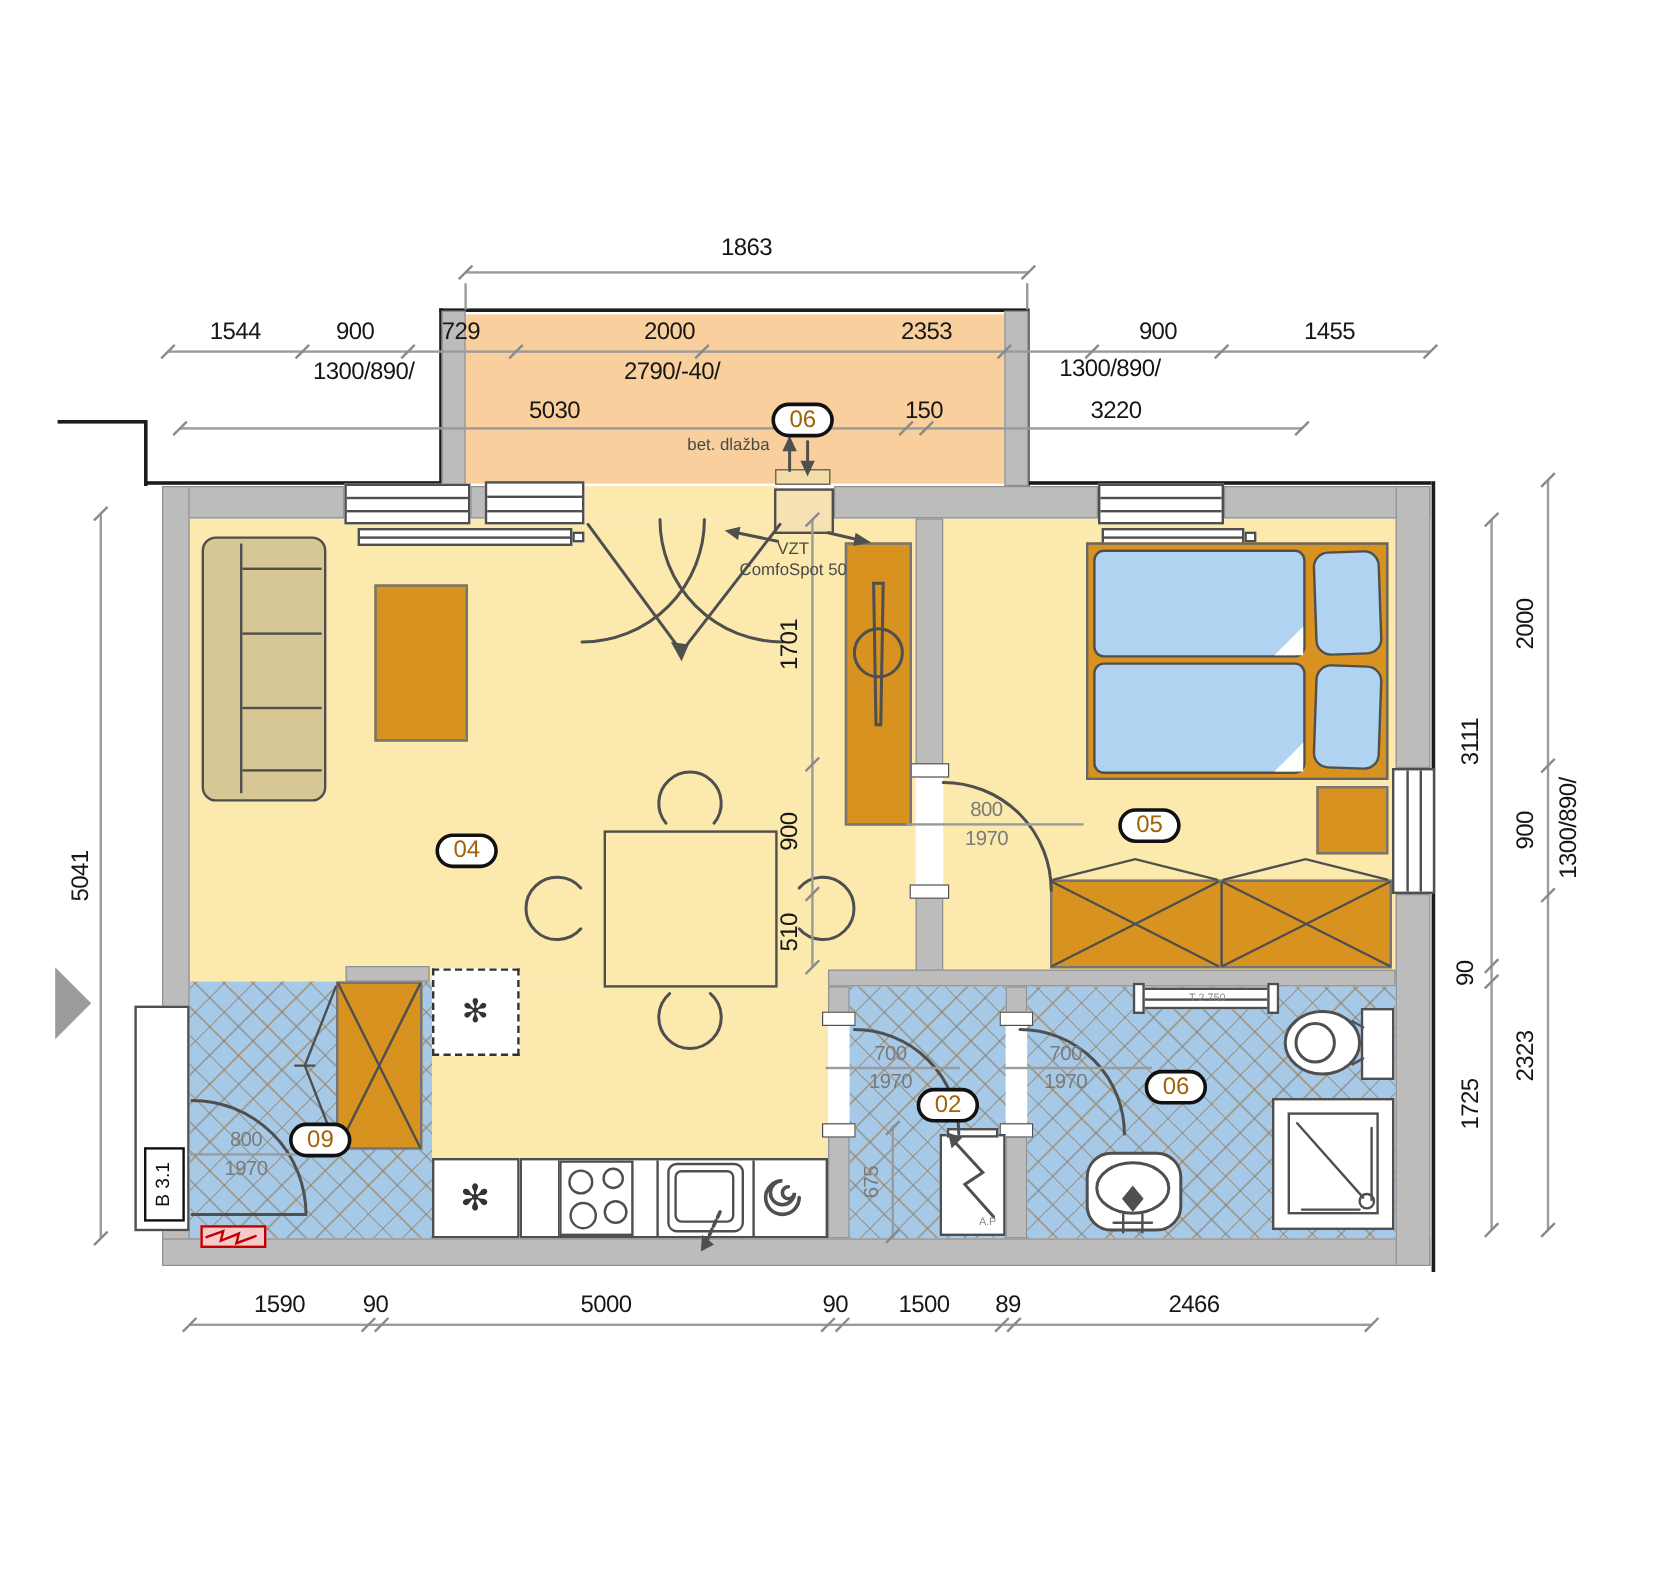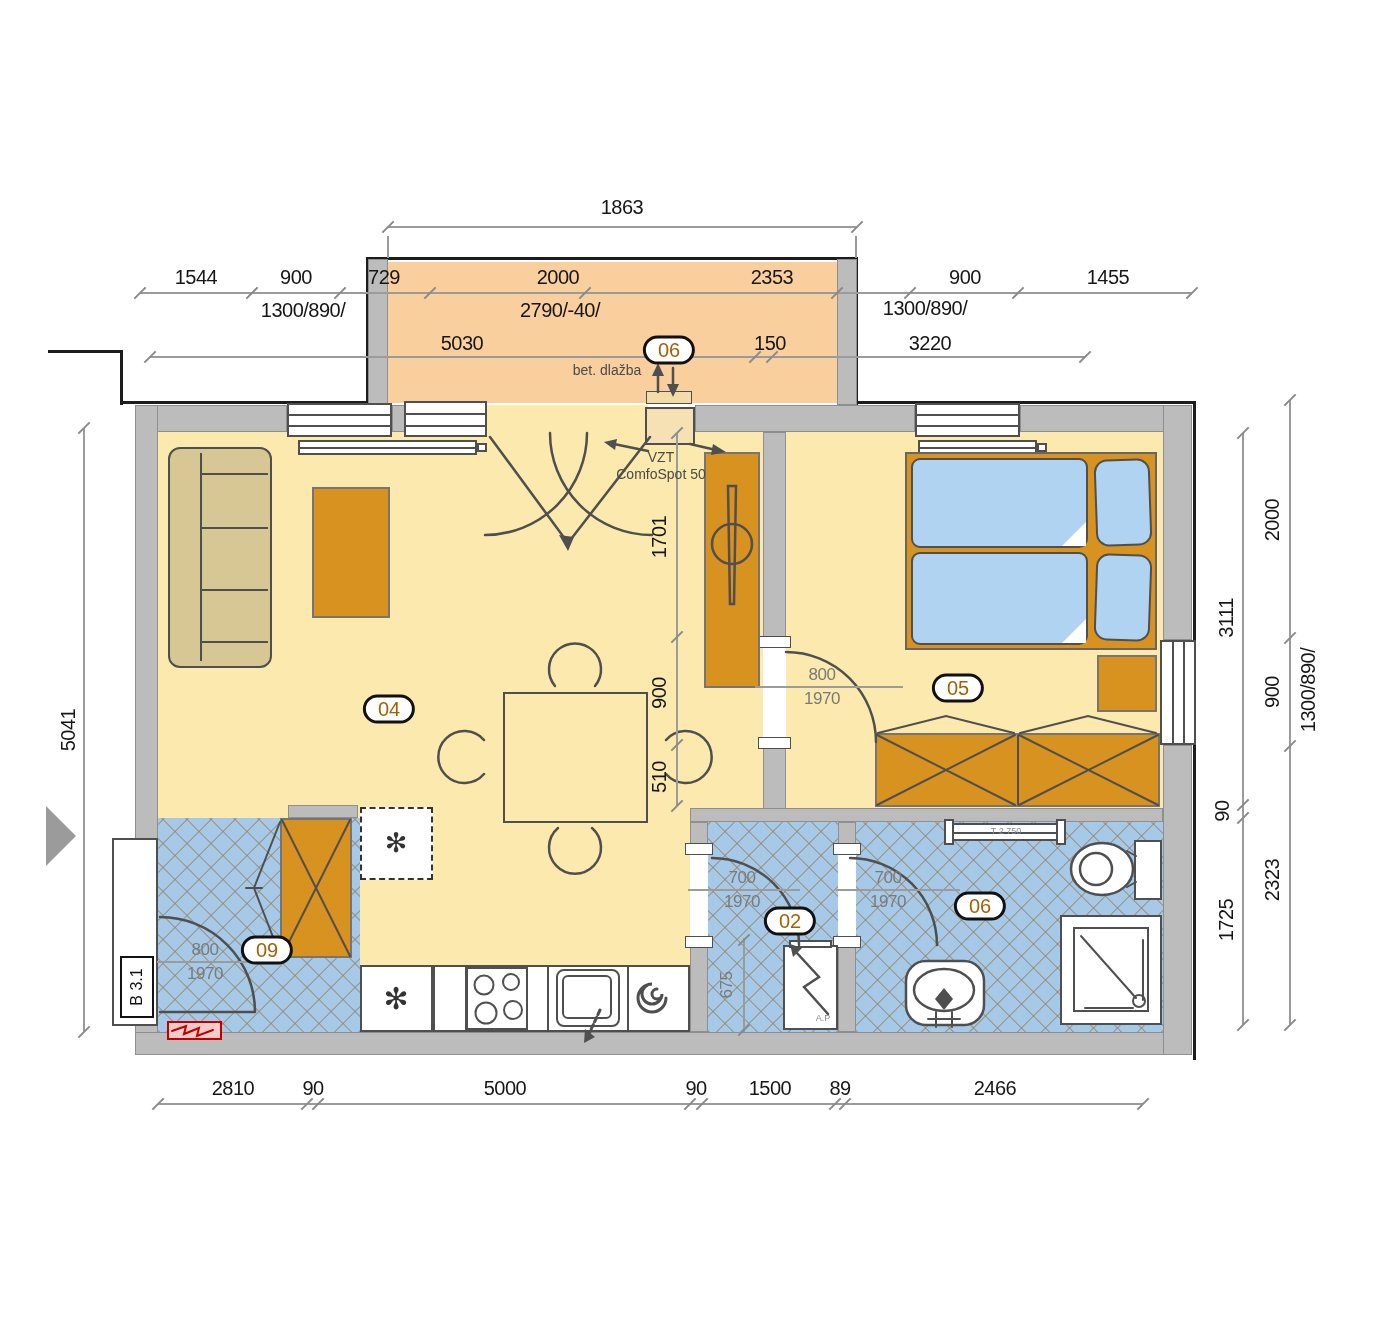--- a/index.html
+++ b/index.html
@@ -302,21 +302,21 @@
   <div class="dimtext z60" style="left:770px;top:343px;">150</div>
   <div class="dimtext z60" style="left:930px;top:343px;">3220</div>
   <div class="dimtext rot z60" style="left:68px;top:730px;">5041</div>
   <div class="dimtext rot z60" style="left:1226px;top:618px;">3111</div>
   <div class="dimtext rot z60" style="left:1222px;top:811px;">90</div>
   <div class="dimtext rot z60" style="left:1226px;top:920px;">1725</div>
   <div class="dimtext rot z60" style="left:1272px;top:520px;">2000</div>
   <div class="dimtext rot z60" style="left:1272px;top:692px;">900</div>
   <div class="dimtext rot z60" style="left:1272px;top:880px;">2323</div>
   <div class="dimtext rot z60" style="left:1308px;top:690px;">1300/890/</div>
-  <div class="dimtext z60" style="left:233px;top:1088px;">2810</div>
+  <div class="dimtext z60" style="left:233px;top:1088px;">1590</div>
   <div class="dimtext z60" style="left:313px;top:1088px;">90</div>
   <div class="dimtext z60" style="left:505px;top:1088px;">5000</div>
   <div class="dimtext z60" style="left:696px;top:1088px;">90</div>
   <div class="dimtext z60" style="left:770px;top:1088px;">1500</div>
   <div class="dimtext z60" style="left:840px;top:1088px;">89</div>
   <div class="dimtext z60" style="left:995px;top:1088px;">2466</div>
   <div class="dimtext rot z60" style="left:659px;top:537px;">1701</div>
   <div class="dimtext rot z60" style="left:659px;top:693px;">900</div>
   <div class="dimtext rot z60" style="left:659px;top:777px;">510</div>
   <div class="doortext rot z60" style="left:727px;top:985px;">675</div>

